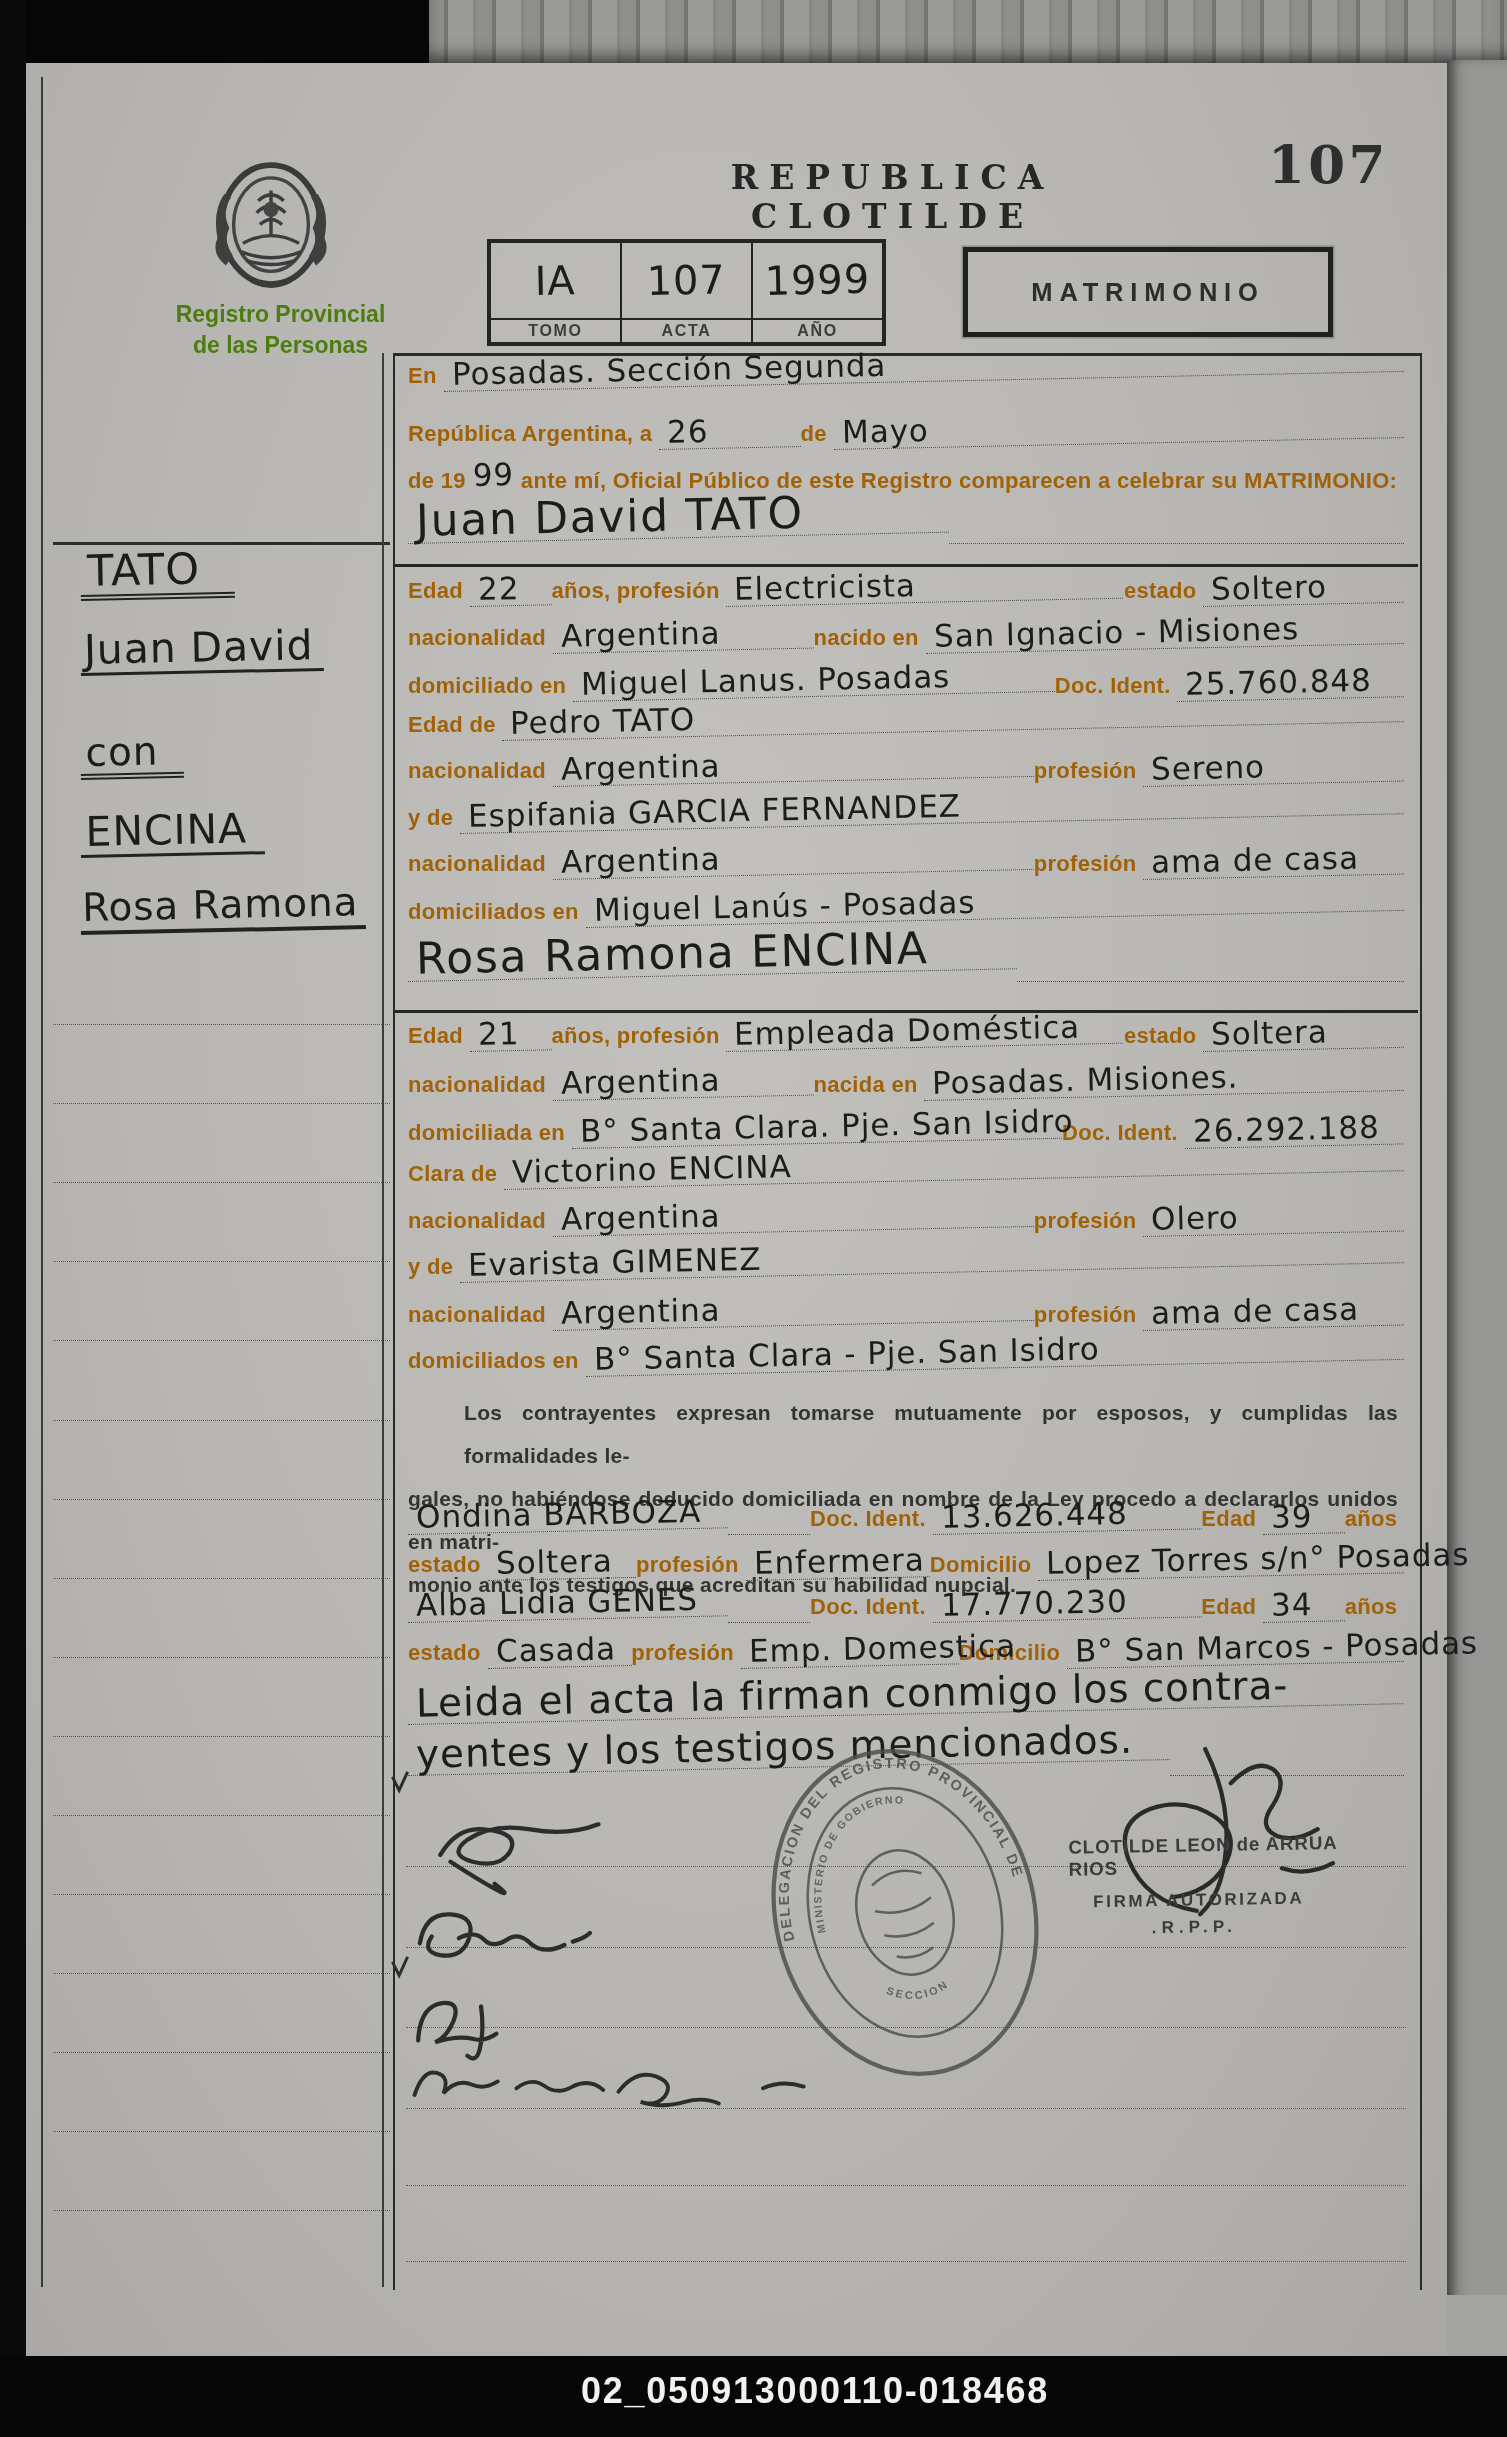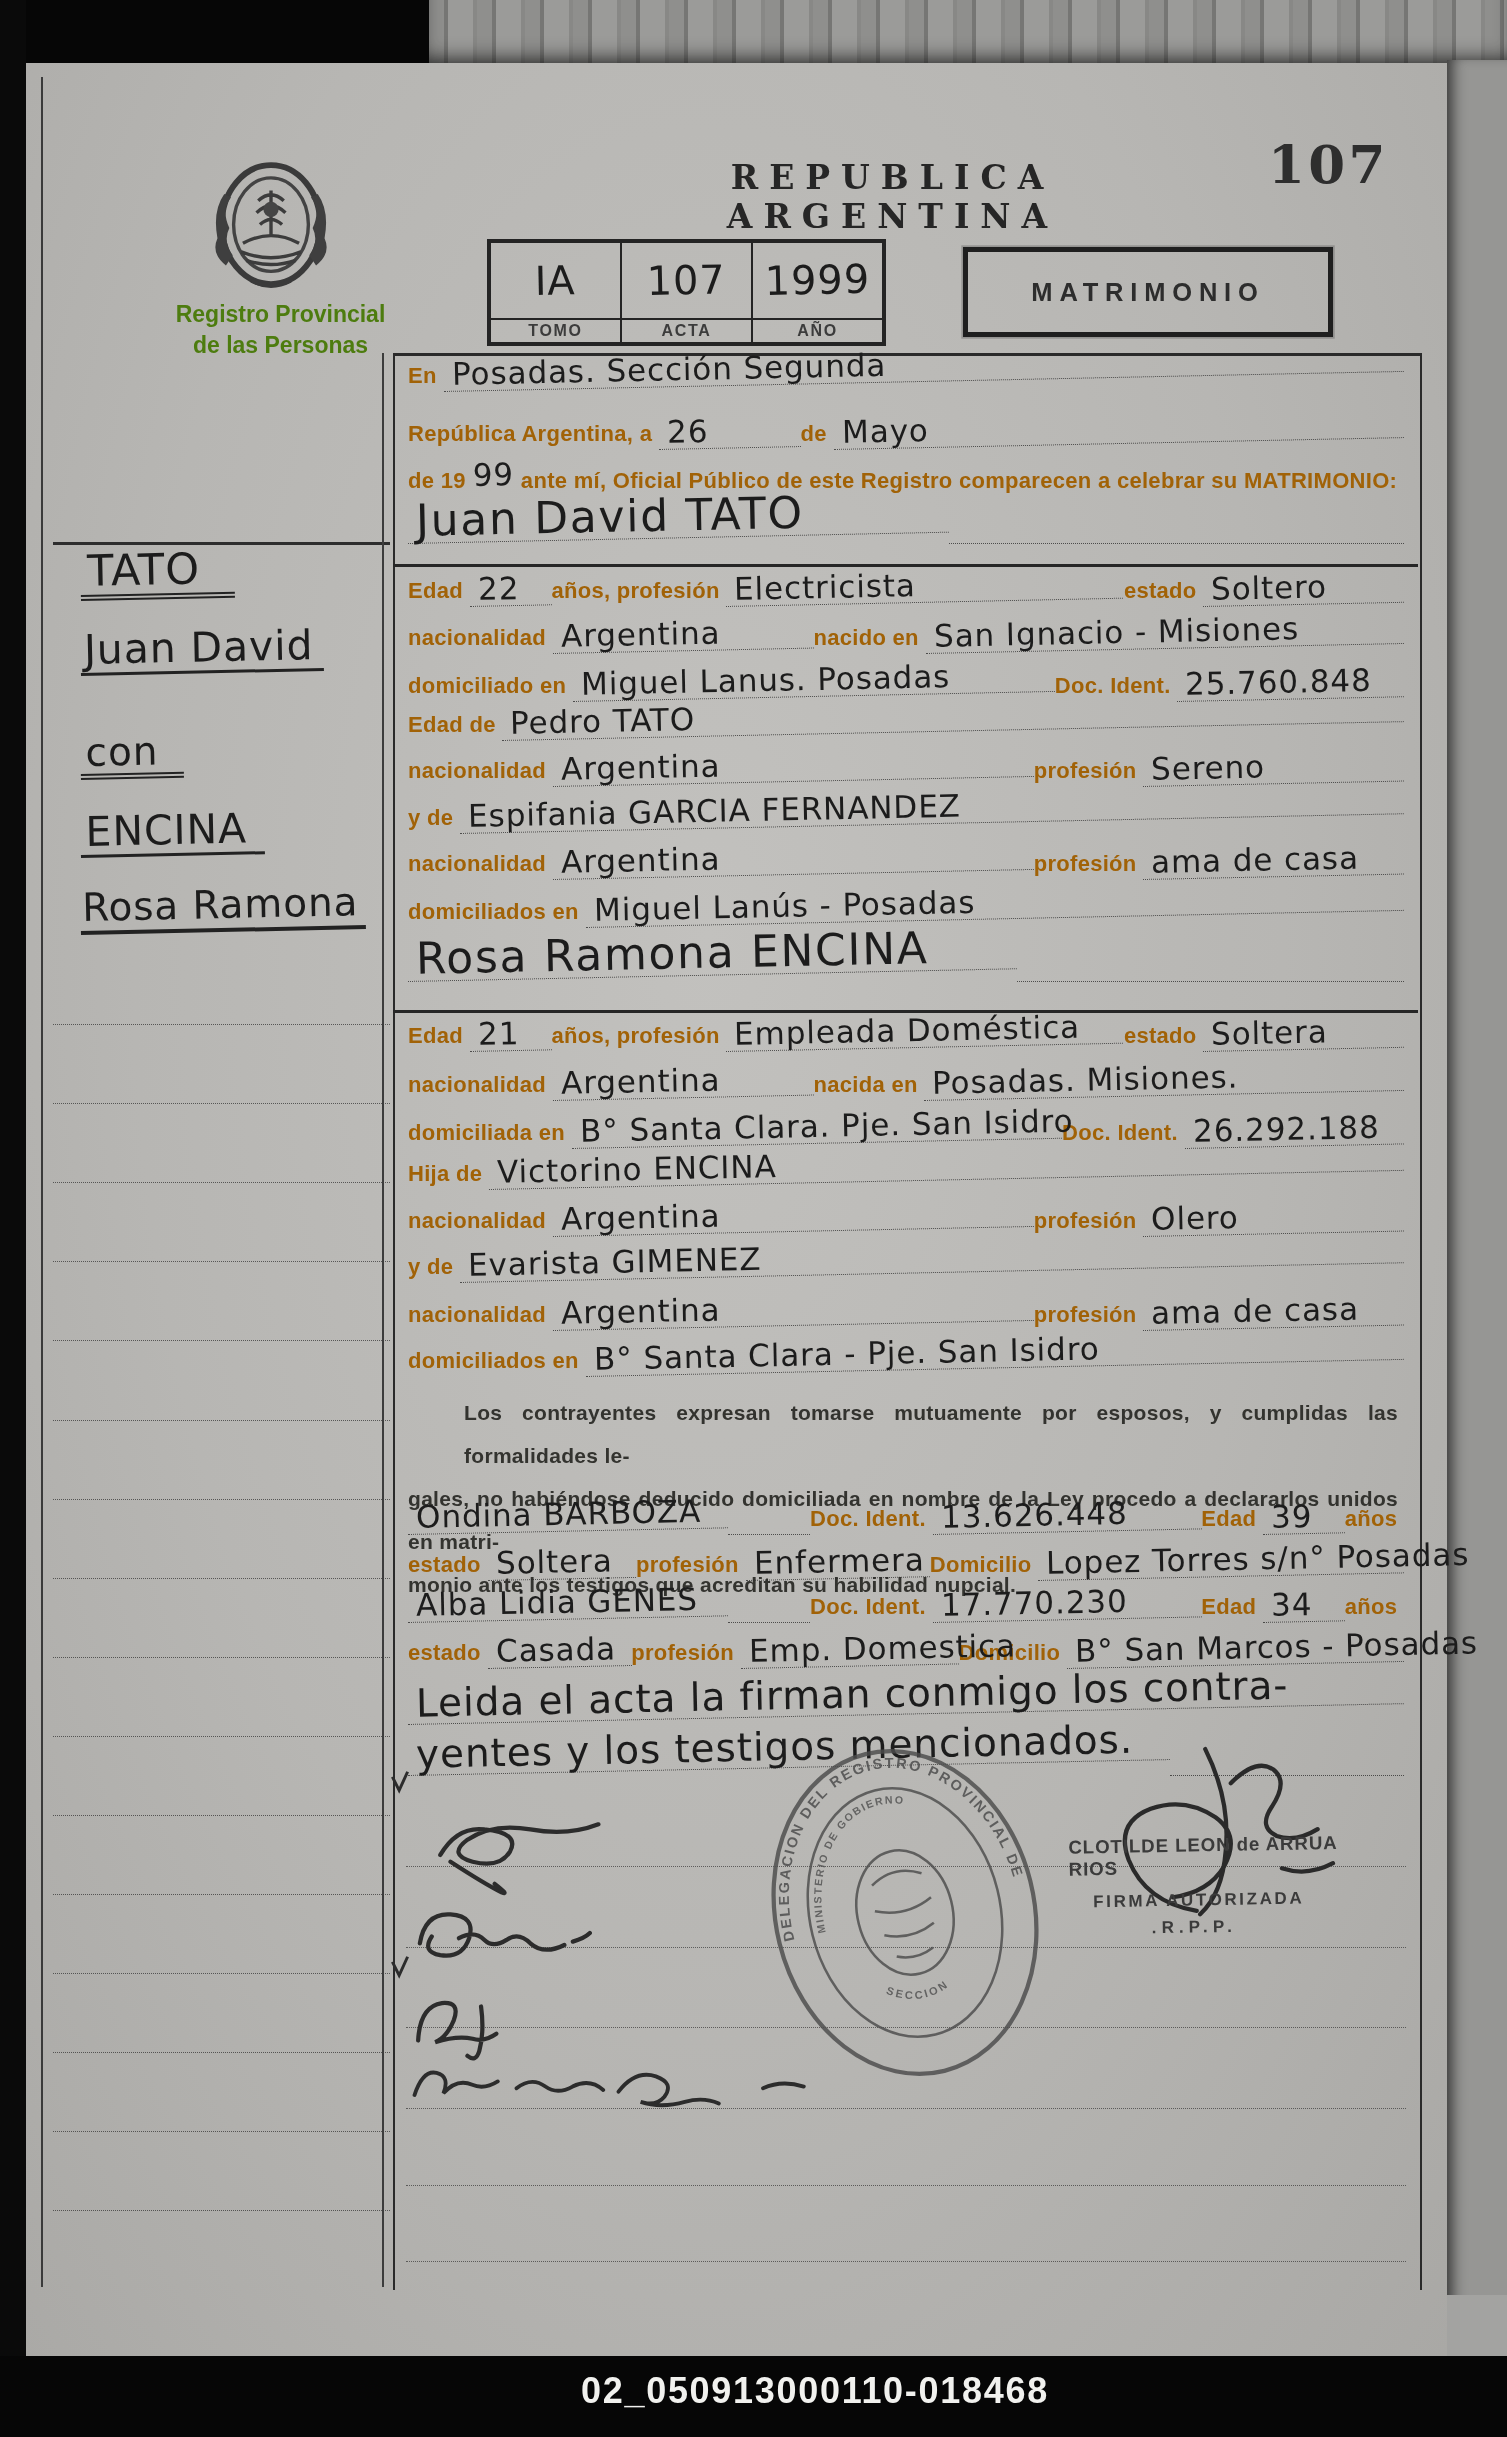--- a/index.html
+++ b/index.html
@@ -70,21 +70,21 @@
 </head>
 <body>
 <div id="shot">
 
 <div class="top-pages"></div>
 <div class="right-edge"></div>
 <div class="under-page"></div>
 <div class="page"></div>
 <div class="left-black"></div>
 
-<div class="country">REPUBLICA ARGENTINA</div>
+<div class="country">REPUBLICA CLOTILDE</div>
 <div class="pagenum">107</div>
 
 <div class="crest">
   <svg width="128" height="136" viewBox="0 0 150 160">
     <ellipse cx="75" cy="76" rx="58" ry="70" fill="none" stroke="#3a3a3a" stroke-width="7"></ellipse>
     <ellipse cx="75" cy="76" rx="44" ry="55" fill="none" stroke="#434343" stroke-width="4"></ellipse>
     <path d="M20 40 Q6 60 12 92 Q4 110 22 124 L30 112 Q18 96 26 80 Q16 58 28 44 Z" fill="#3f3f3f"></path>
     <path d="M130 40 Q144 60 138 92 Q146 110 128 124 L120 112 Q132 96 124 80 Q134 58 122 44 Z" fill="#3f3f3f"></path>
     <path d="M75 36 v52 M60 48 q15 -14 30 0 M58 62 q17 -16 34 0 M62 76 q13 -12 26 0" stroke="#3c3c3c" stroke-width="4" fill="none"></path>
     <circle cx="75" cy="58" r="9" fill="#454545"></circle>
@@ -240,21 +240,21 @@
   <span class="lb">nacida en</span>
   <span class="hw fv grow">Posadas. Misiones.</span>
 </div>
 <div class="row" style="top:1117px">
   <span class="lb">domiciliada en</span>
   <span class="hw fv grow">B° Santa Clara. Pje. San Isidro</span>
   <span class="lb">Doc. Ident.</span>
   <span class="hw fv" style="width:213px">26.292.188</span>
 </div>
 <div class="row" style="top:1158px">
-  <span class="lb">Hija de</span>
+  <span class="lb">Clara de</span>
   <span class="hw fv grow">Victorino ENCINA</span>
 </div>
 <div class="row" style="top:1205px">
   <span class="lb">nacionalidad</span>
   <span class="hw fv grow">Argentina</span>
   <span class="lb">profesión</span>
   <span class="hw fv" style="width:247px">Olero</span>
 </div>
 <div class="row" style="top:1251px">
   <span class="lb">y de</span>

